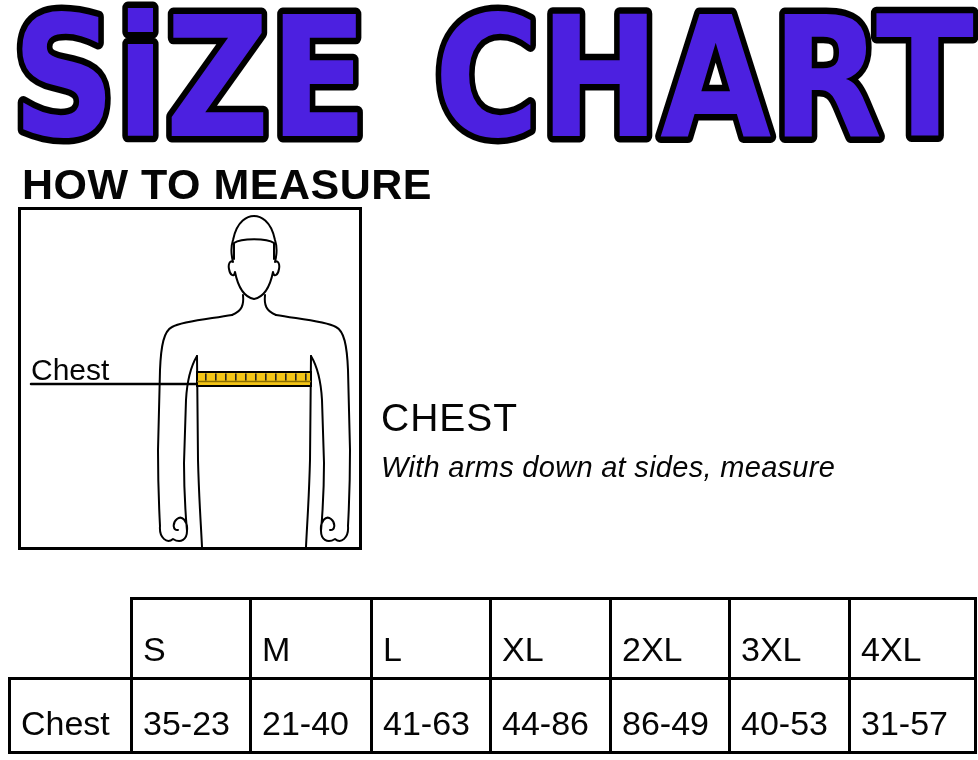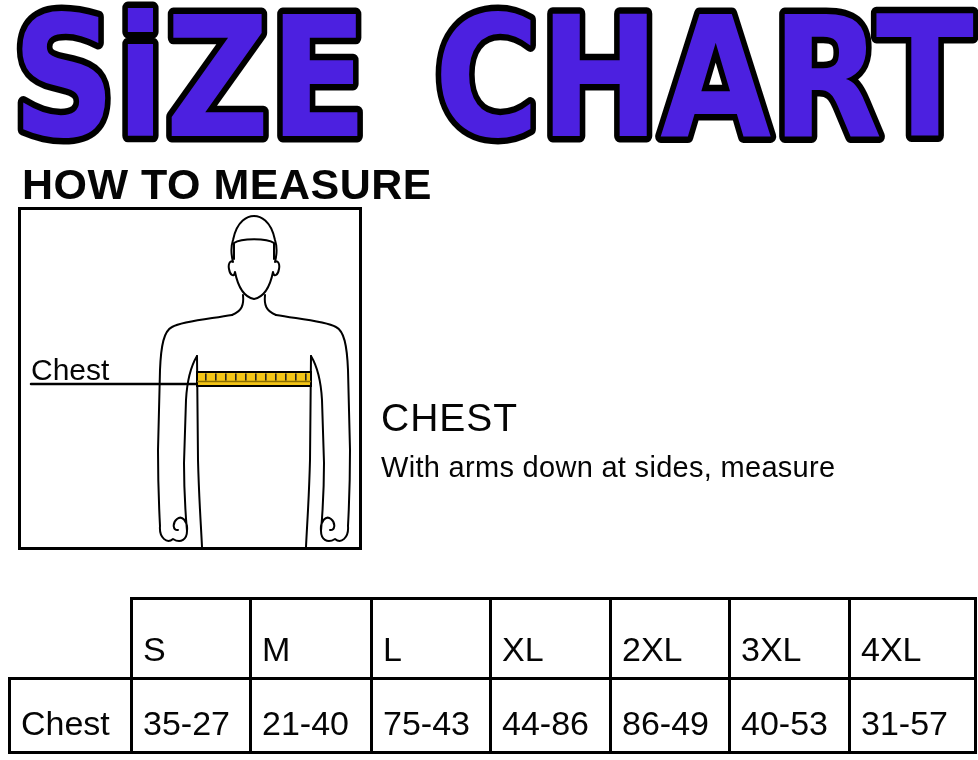--- a/index.html
+++ b/index.html
@@ -39,20 +39,21 @@
   #chest-heading {
     left: 381px; top: 396px;
     font-size: 39px;
     letter-spacing: 1px;
   }
   #instructions {
     left: 381px; top: 449px;
     font-size: 29px;
     line-height: 37px;
     letter-spacing: 0.3px;
+    font-style: italic;
   }
 
   
   #table-wrap { left: 8px; top: 597px; }
   table.size-table {
     border-collapse: collapse;
     table-layout: fixed;
     width: 966px;
     font-size: 34px;
   }
@@ -143,23 +144,23 @@
       <th>S</th>
       <th>M</th>
       <th>L</th>
       <th>XL</th>
       <th>2XL</th>
       <th>3XL</th>
       <th>4XL</th>
     </tr>
     <tr class="body-row">
       <td>Chest</td>
-      <td>35-27</td>
+      <td>35-23</td>
       <td>21-40</td>
-      <td>75-43</td>
+      <td>41-63</td>
       <td>44-86</td>
       <td>86-49</td>
       <td>40-53</td>
       <td>31-57</td>
     </tr>
   </tbody>
     </table>
 </div>
 
 </body></html>

